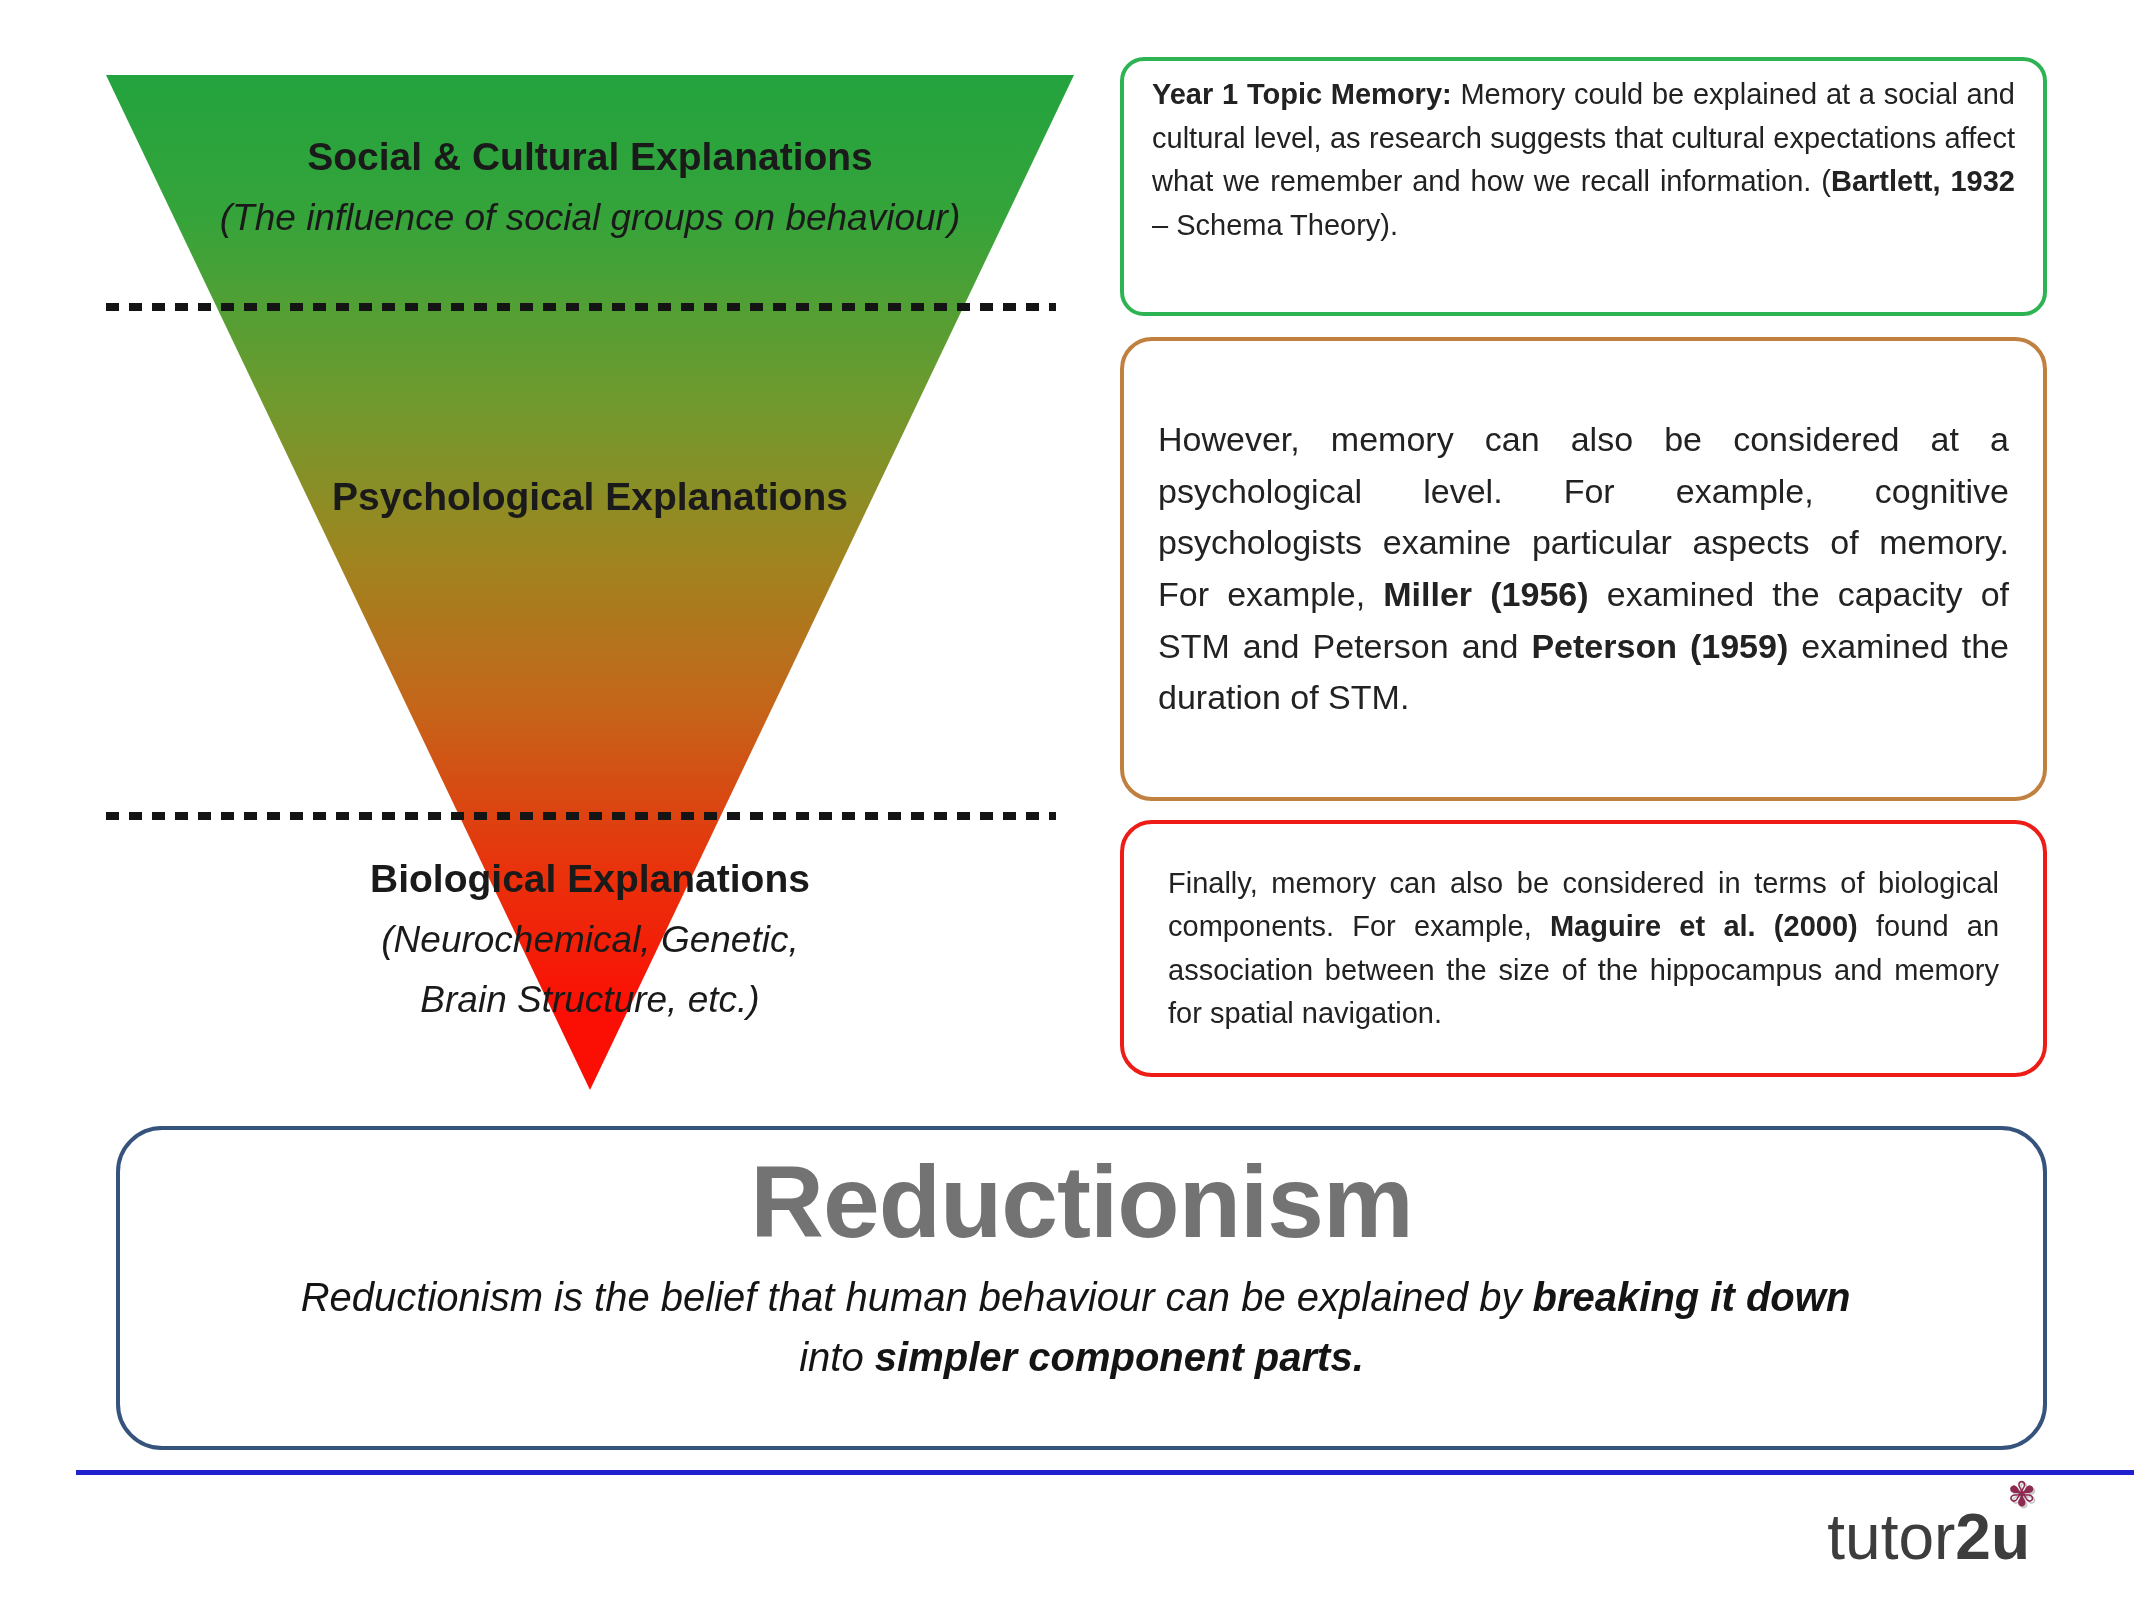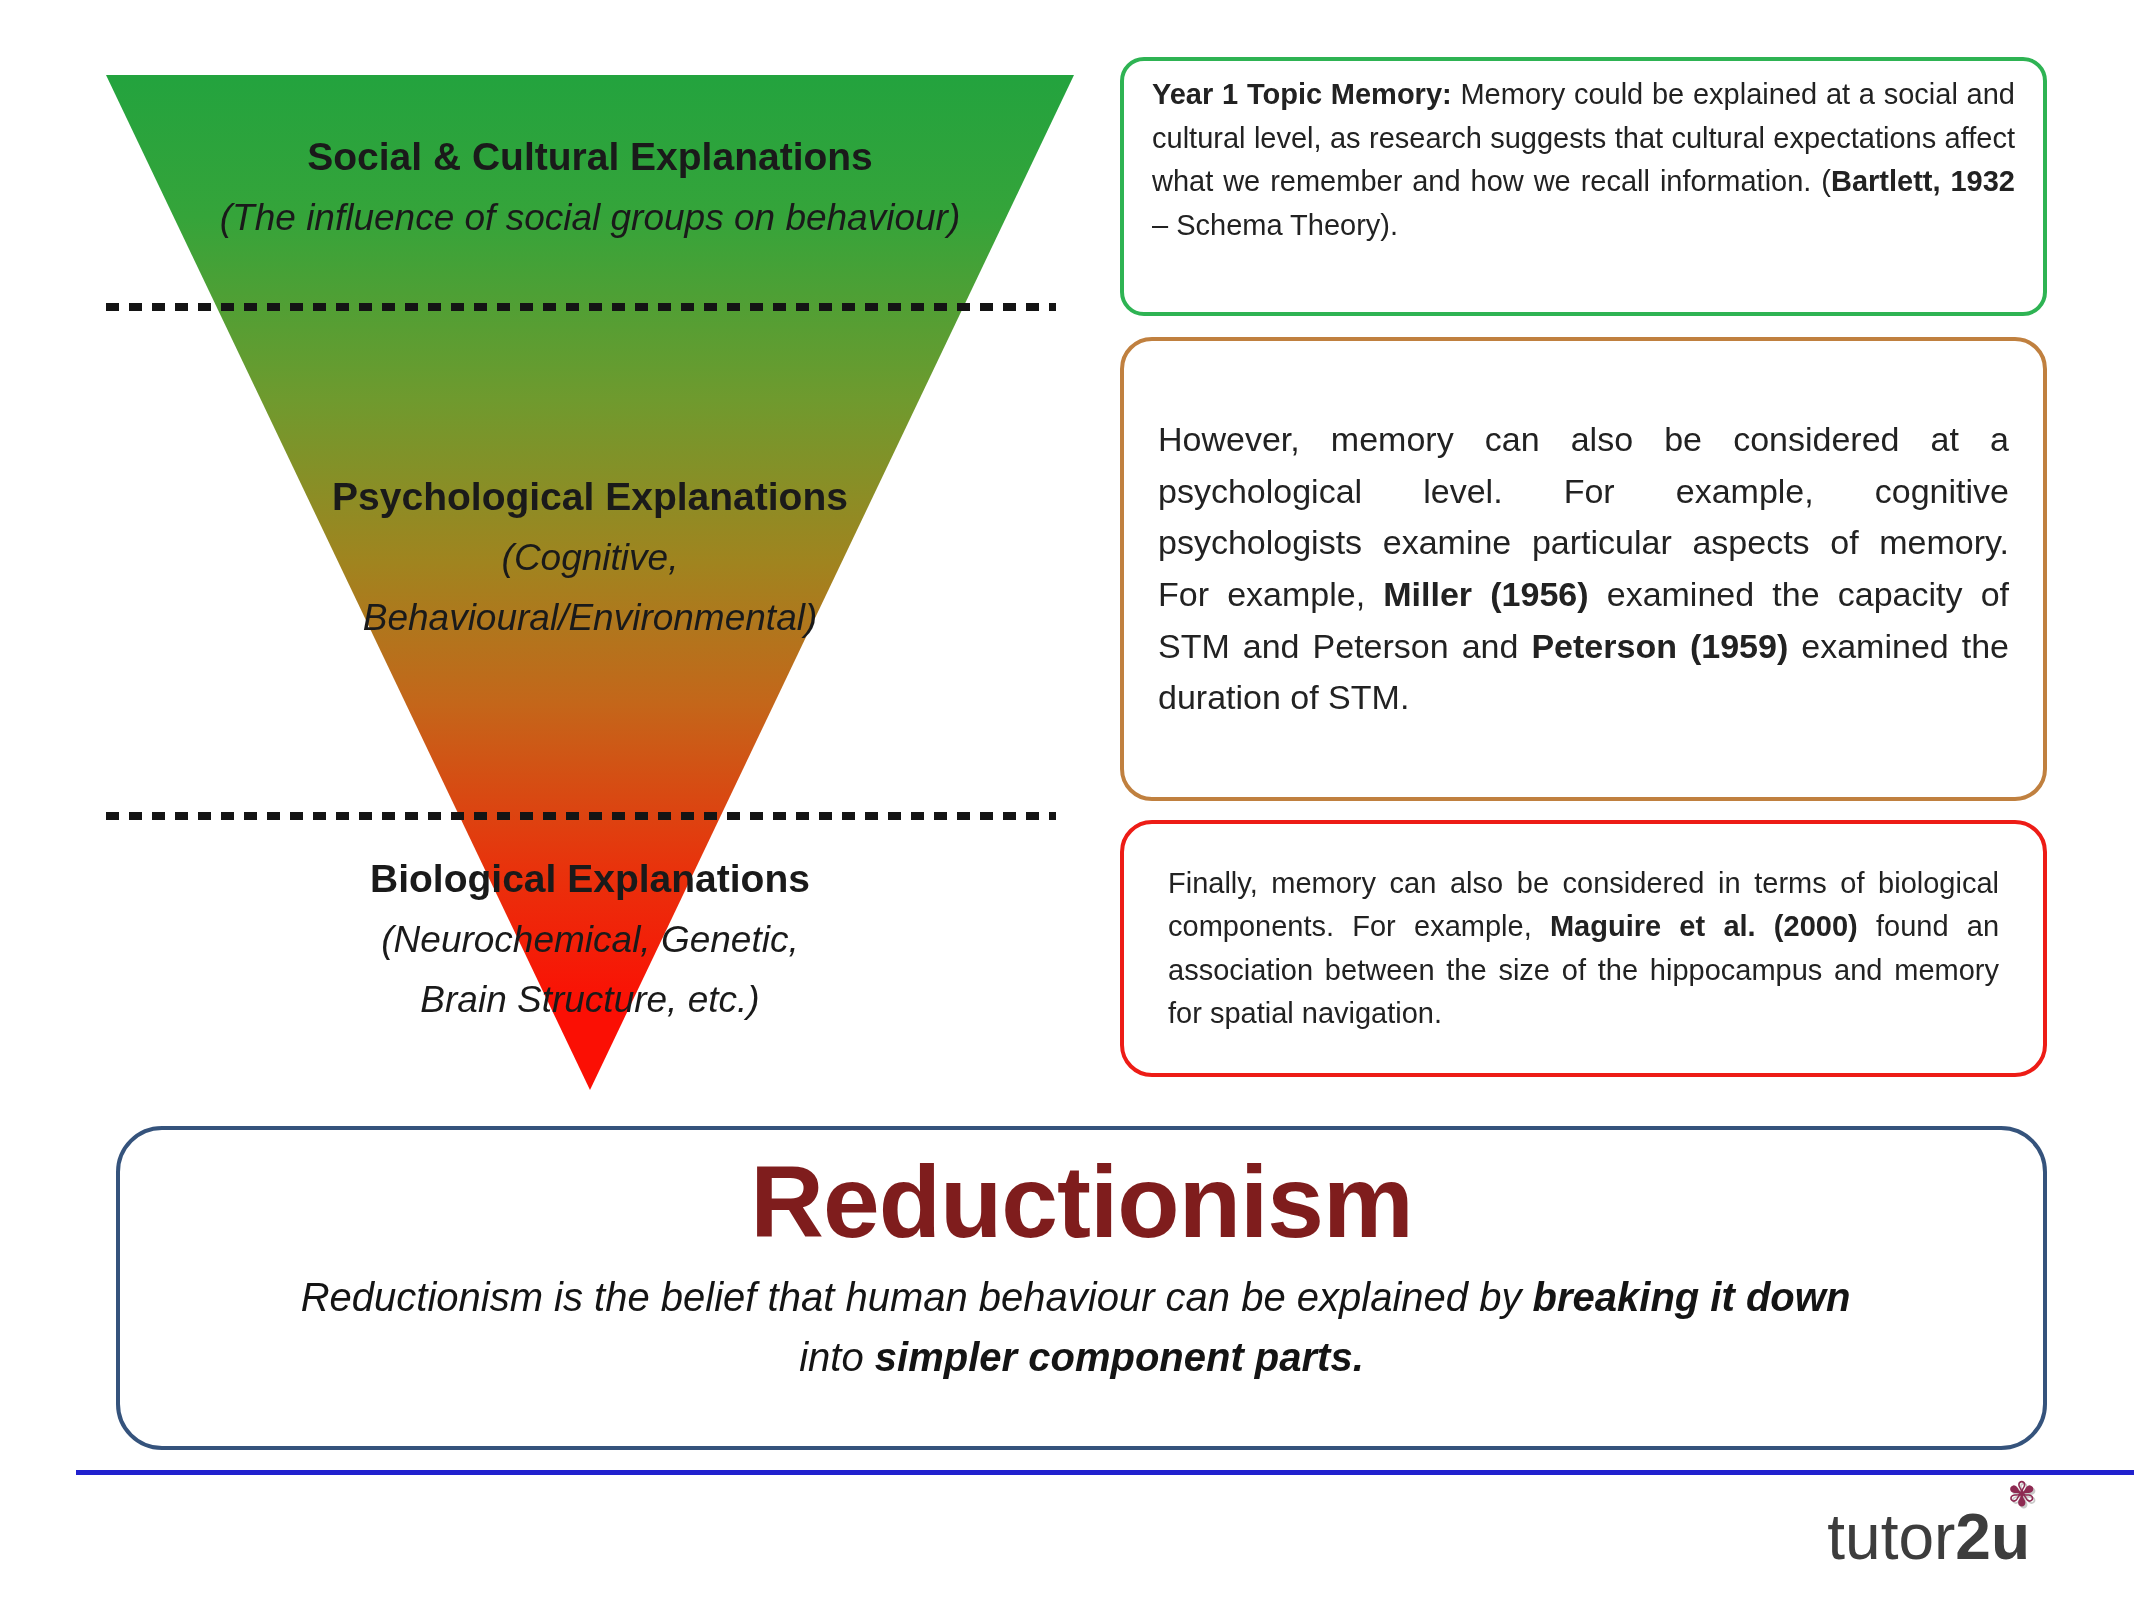--- a/index.html
+++ b/index.html
@@ -99,21 +99,21 @@
     border: 4px solid #35537c;
     border-radius: 46px;
     background: #ffffff;
     text-align: center;
   }
   .summary-title {
     margin: 14px 0 6px 0;
     font-size: 102px;
     font-weight: 700;
     letter-spacing: -1px;
-    color: #7f1d1d;
+    color: #737373;
   }
   .summary-text {
     margin: 0 auto;
     max-width: 1600px;
     font-size: 40px;
     font-style: italic;
     line-height: 1.5;
     color: #141414;
   }
 
@@ -158,22 +158,20 @@
   <div class="dotted-line l1"></div>
   <div class="dotted-line l2"></div>
 
   <div class="level lv1">
     <div class="level-title">Social &amp; Cultural Explanations</div>
     <div class="level-subtitle">(The influence of social groups on behaviour)</div>
   </div>
 
   <div class="level lv2">
     <div class="level-title">Psychological Explanations</div>
-    <div class="level-subtitle">(Cognitive,
-Behavioural/Environmental)</div>
   </div>
 
   <div class="level lv3">
     <div class="level-title">Biological Explanations</div>
     <div class="level-subtitle">(Neurochemical, Genetic,
 Brain Structure, etc.)</div>
   </div>
 
   <div class="callout c1" style="border-color: rgb(46, 179, 83);">
     <p><span style="font-weight: 700;">Year 1 Topic Memory: </span><span>Memory could be explained at a social and cultural level, as research suggests that cultural expectations affect what we remember and how we recall information. (</span><span style="font-weight: 700;">Bartlett, 1932</span><span> – Schema Theory).</span></p>

